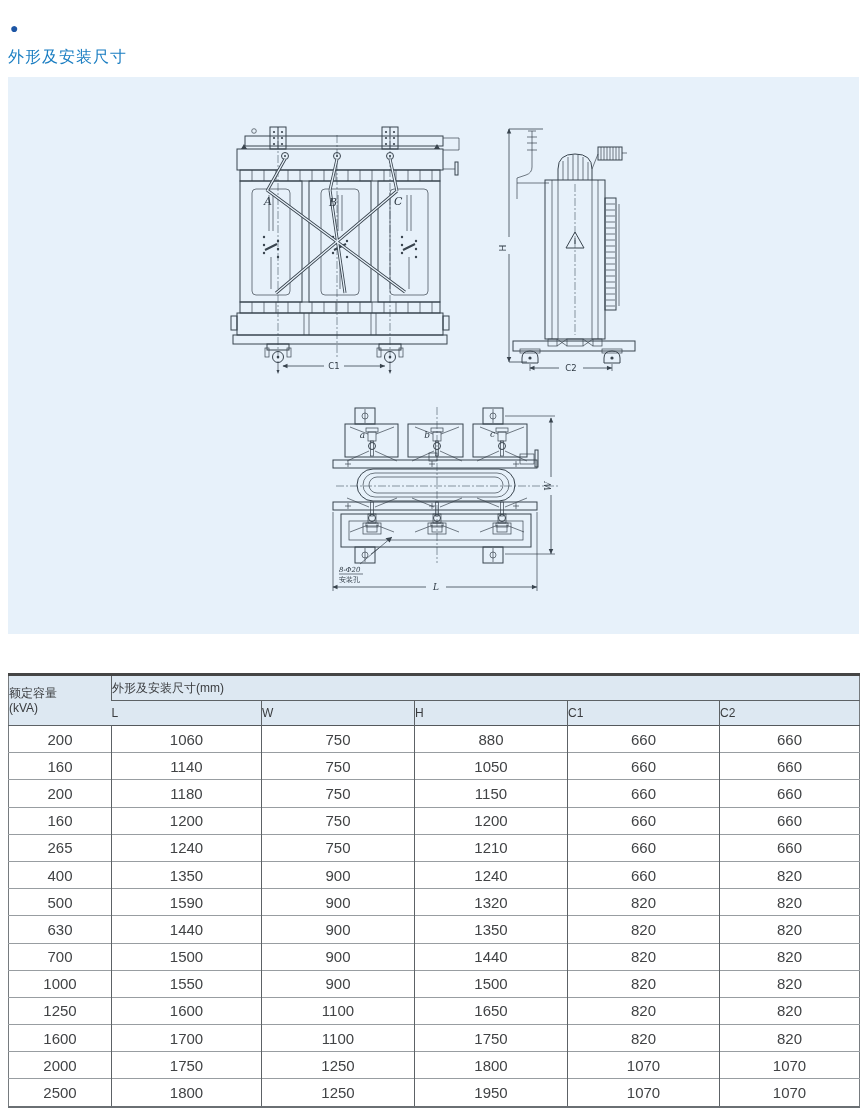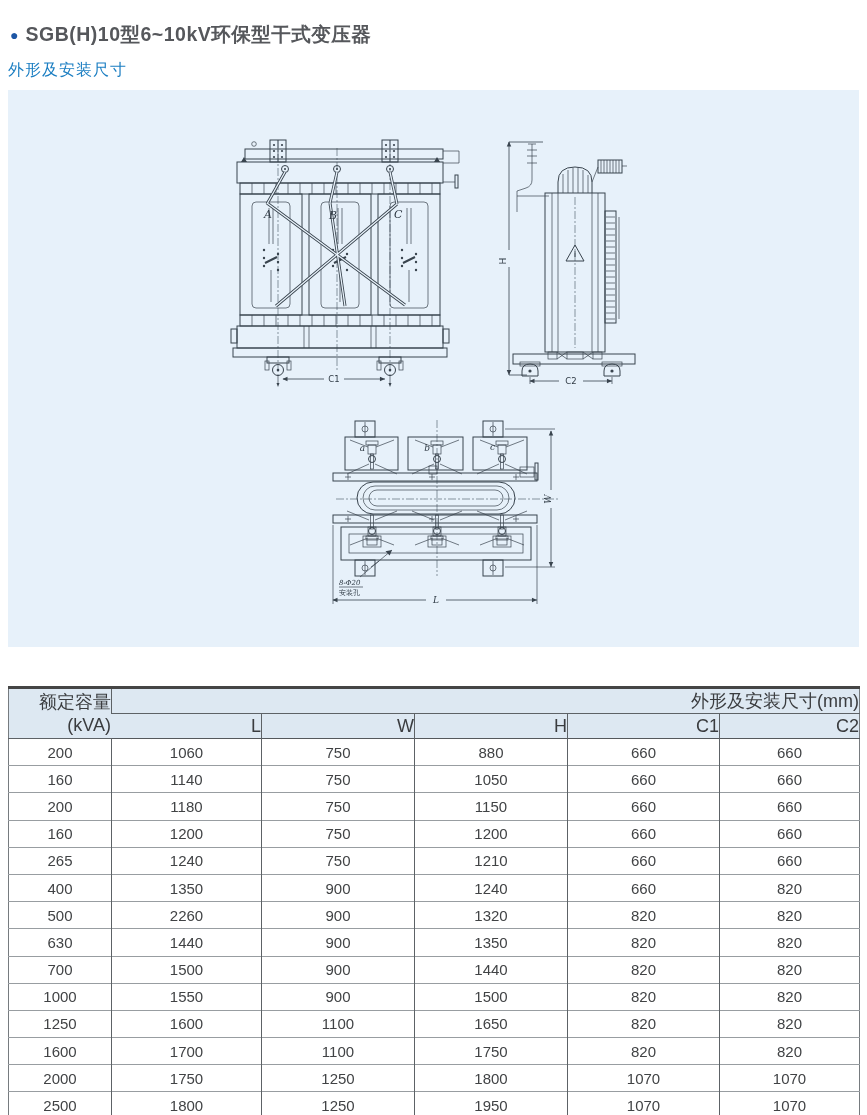--- a/index.html
+++ b/index.html
@@ -17,37 +17,36 @@
   svg .rod{stroke:#39444e;stroke-width:3;fill:none;}
   svg .rodin{stroke:#e7f1fa;stroke-width:1.3;fill:none;}
   svg .fil{fill:#39444e;stroke:none;}
   svg .dim{stroke:#39444e;stroke-width:0.8;fill:none;}
   svg text{font-family:"DejaVu Sans","Liberation Sans",sans-serif;fill:#2f3a44;stroke:none;}
   svg text.ser{font-family:"DejaVu Serif","Liberation Serif",serif;font-style:italic;}
   
   .dim-table{margin:39px 0 0 8px;width:851px;border-collapse:collapse;table-layout:fixed;
              border-top:3px solid #454545;border-bottom:2px solid #6a6f73;
              border-left:1px solid #767b7f;border-right:1px solid #767b7f;}
-  .dim-table th{background:#dde8f2;color:#3a3c3f;font-weight:400;font-size:18px;
-                height:24px;padding:0;text-align:right;border-left:1px solid #5d6266;}
+  .dim-table th{background:#dde8f2;color:#3a3c3f;font-weight:400;font-size:12px;
+                height:24px;padding:0;text-align:left;border-left:1px solid #5d6266;}
   .dim-table td{font-size:15px;color:#414345;height:26.2px;padding:0;text-align:center;
                 border-left:1px solid #5d6266;border-top:1px solid #989da1;}
   .dim-table th:first-child,.dim-table td:first-child{border-left:none;}
   .dim-table thead tr:first-child th{border-bottom:1px solid #5d6266;}
   .dim-table tbody tr:first-child td{border-top:1.6px solid #54585c;}
   .kva-head div{line-height:1.25;}
 </style>
 </head>
 <body>
 
 <div class="page">
 
   <div class="title-row">
     <span class="bullet">●</span>
-    <h1 class="doc-title">SGB(H)10型6~10kV环保型干式变压器</h1>
   </div>
 
   <h2 class="section-title">外形及安装尺寸</h2>
 
   <div class="panel">
     <svg width="851" height="557" viewBox="0 0 851 557">
       <defs>
         <marker id="mE" viewBox="0 0 10 10" refX="9" refY="5" markerWidth="9" markerHeight="7" orient="auto">
           <path d="M0,1 L9,5 L0,9 z" fill="#39444e"></path>
         </marker>
@@ -378,21 +377,21 @@
         <tr>
           <td>400</td>
           <td>1350</td>
           <td>900</td>
           <td>1240</td>
           <td>660</td>
           <td>820</td>
         </tr>
         <tr>
           <td>500</td>
-          <td>2260</td>
+          <td>1590</td>
           <td>900</td>
           <td>1320</td>
           <td>820</td>
           <td>820</td>
         </tr>
         <tr>
           <td>630</td>
           <td>1440</td>
           <td>900</td>
           <td>1350</td>

